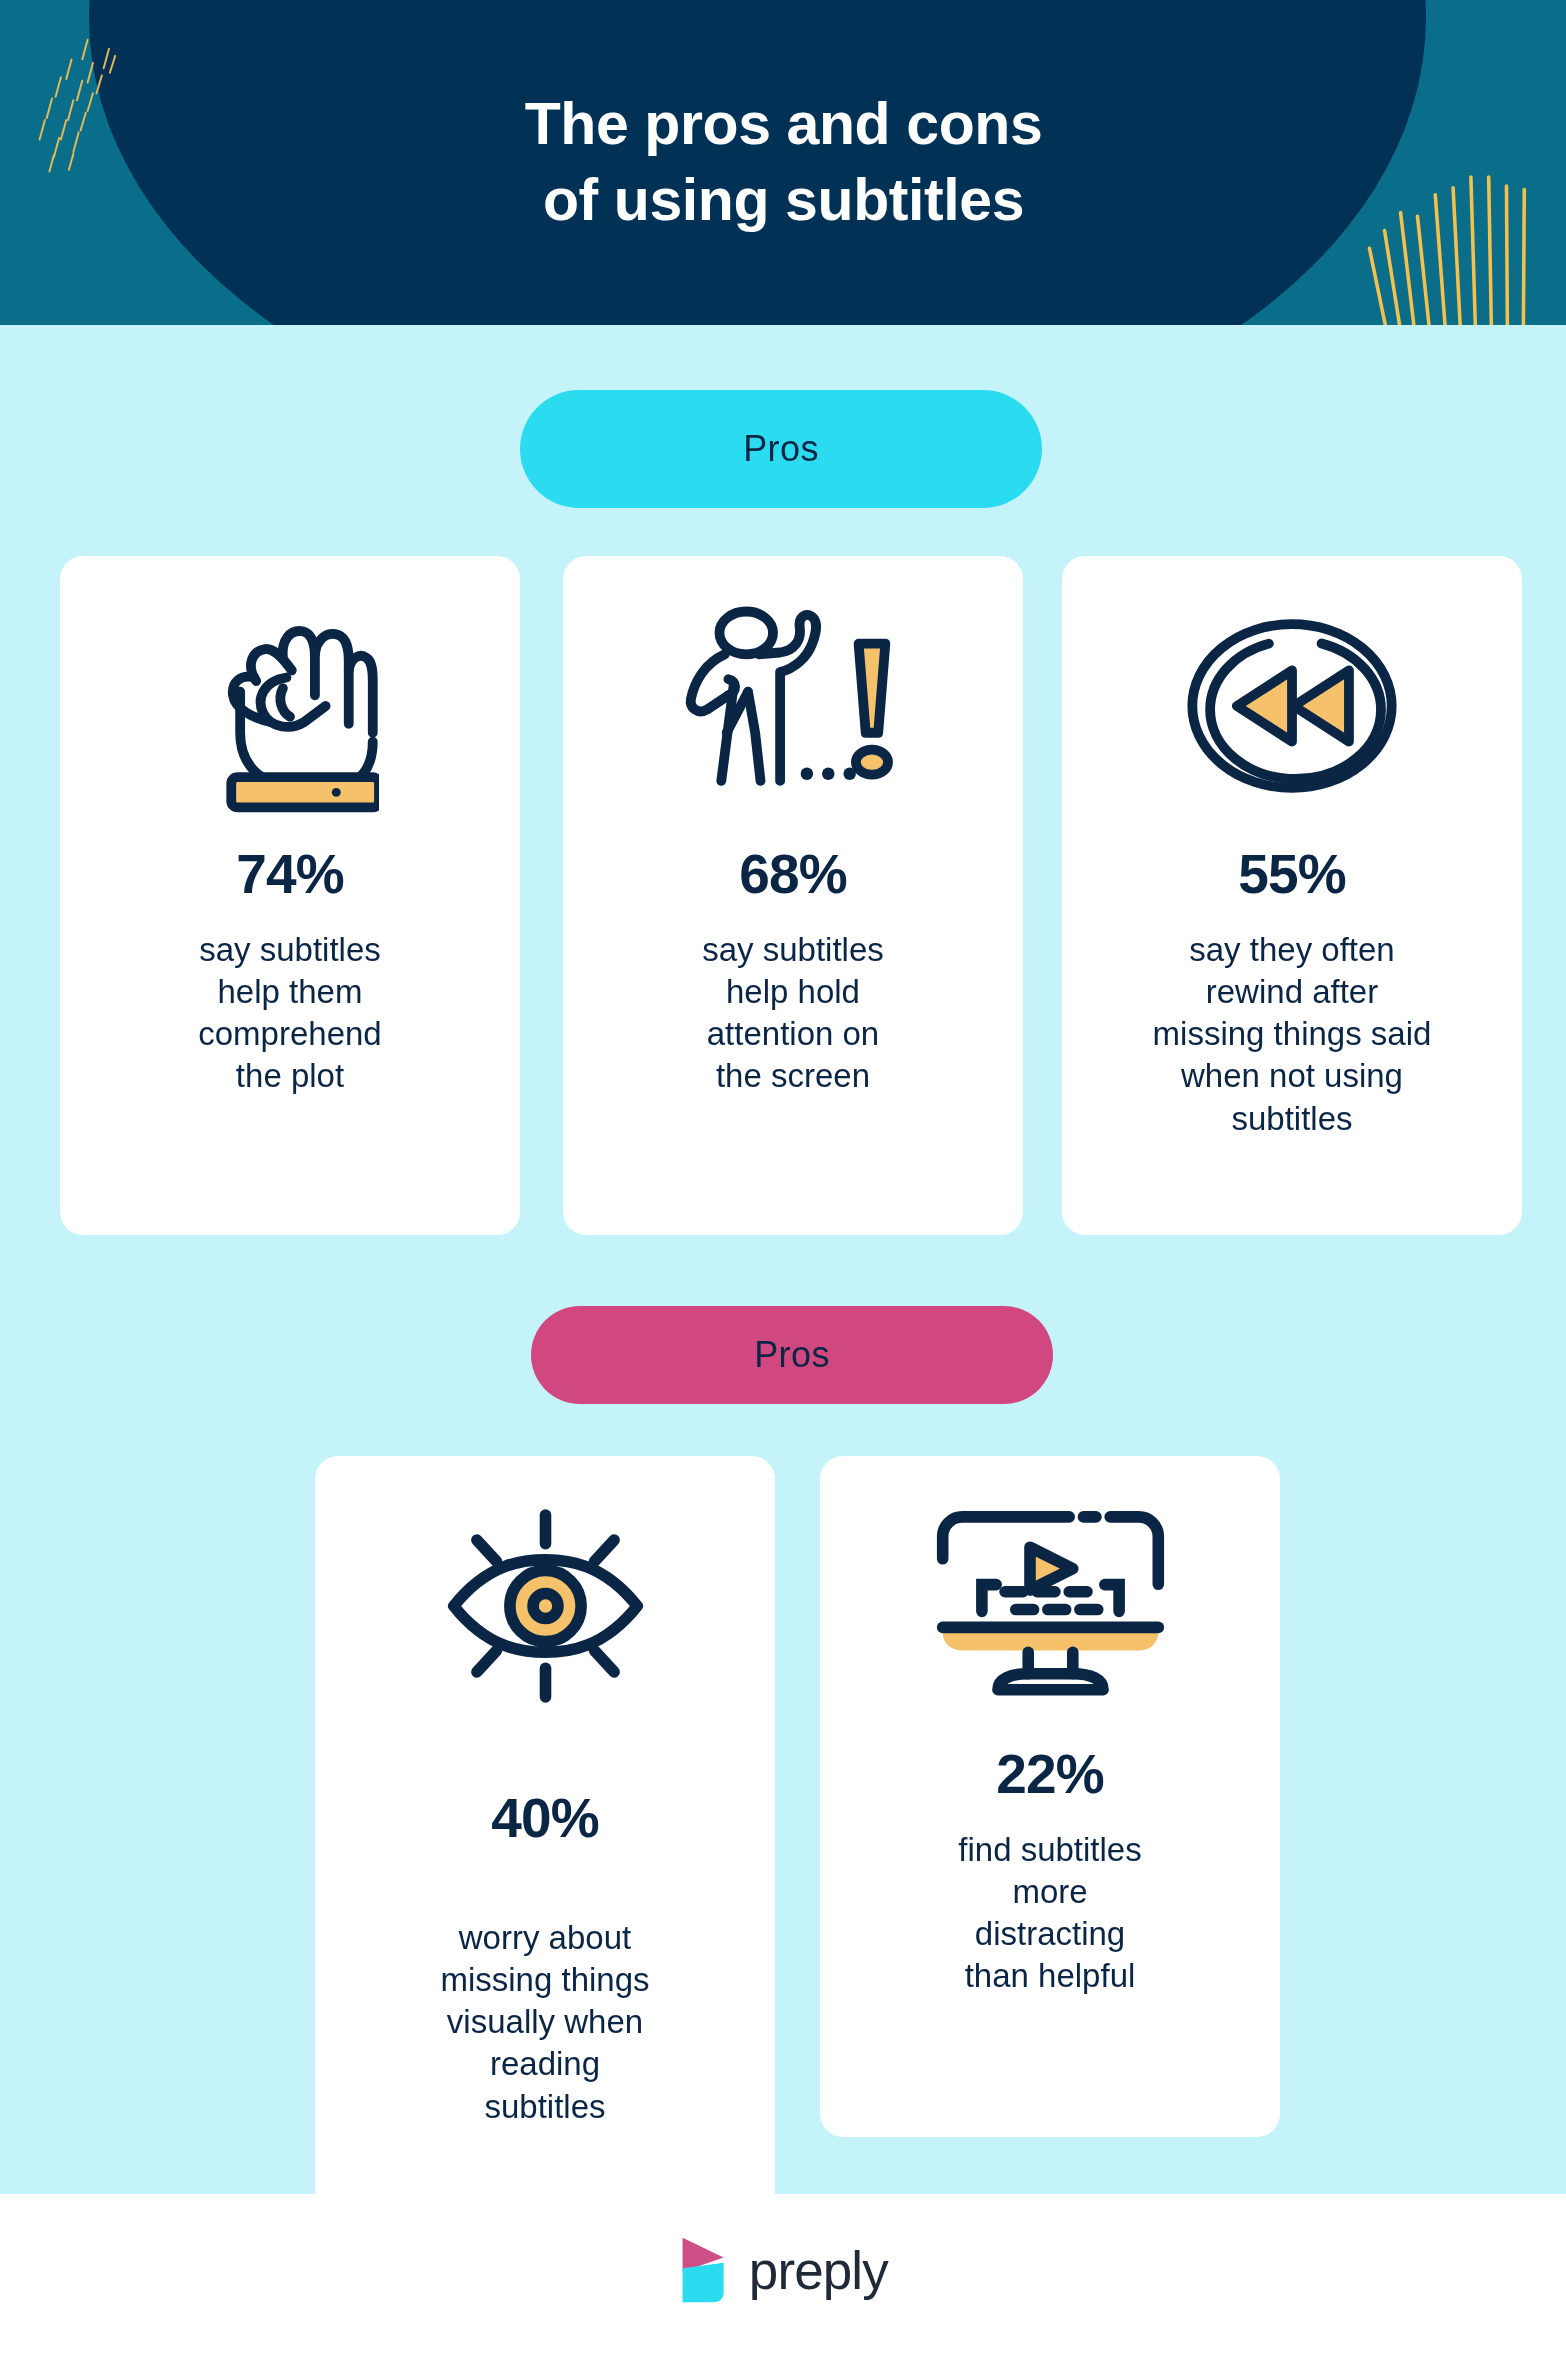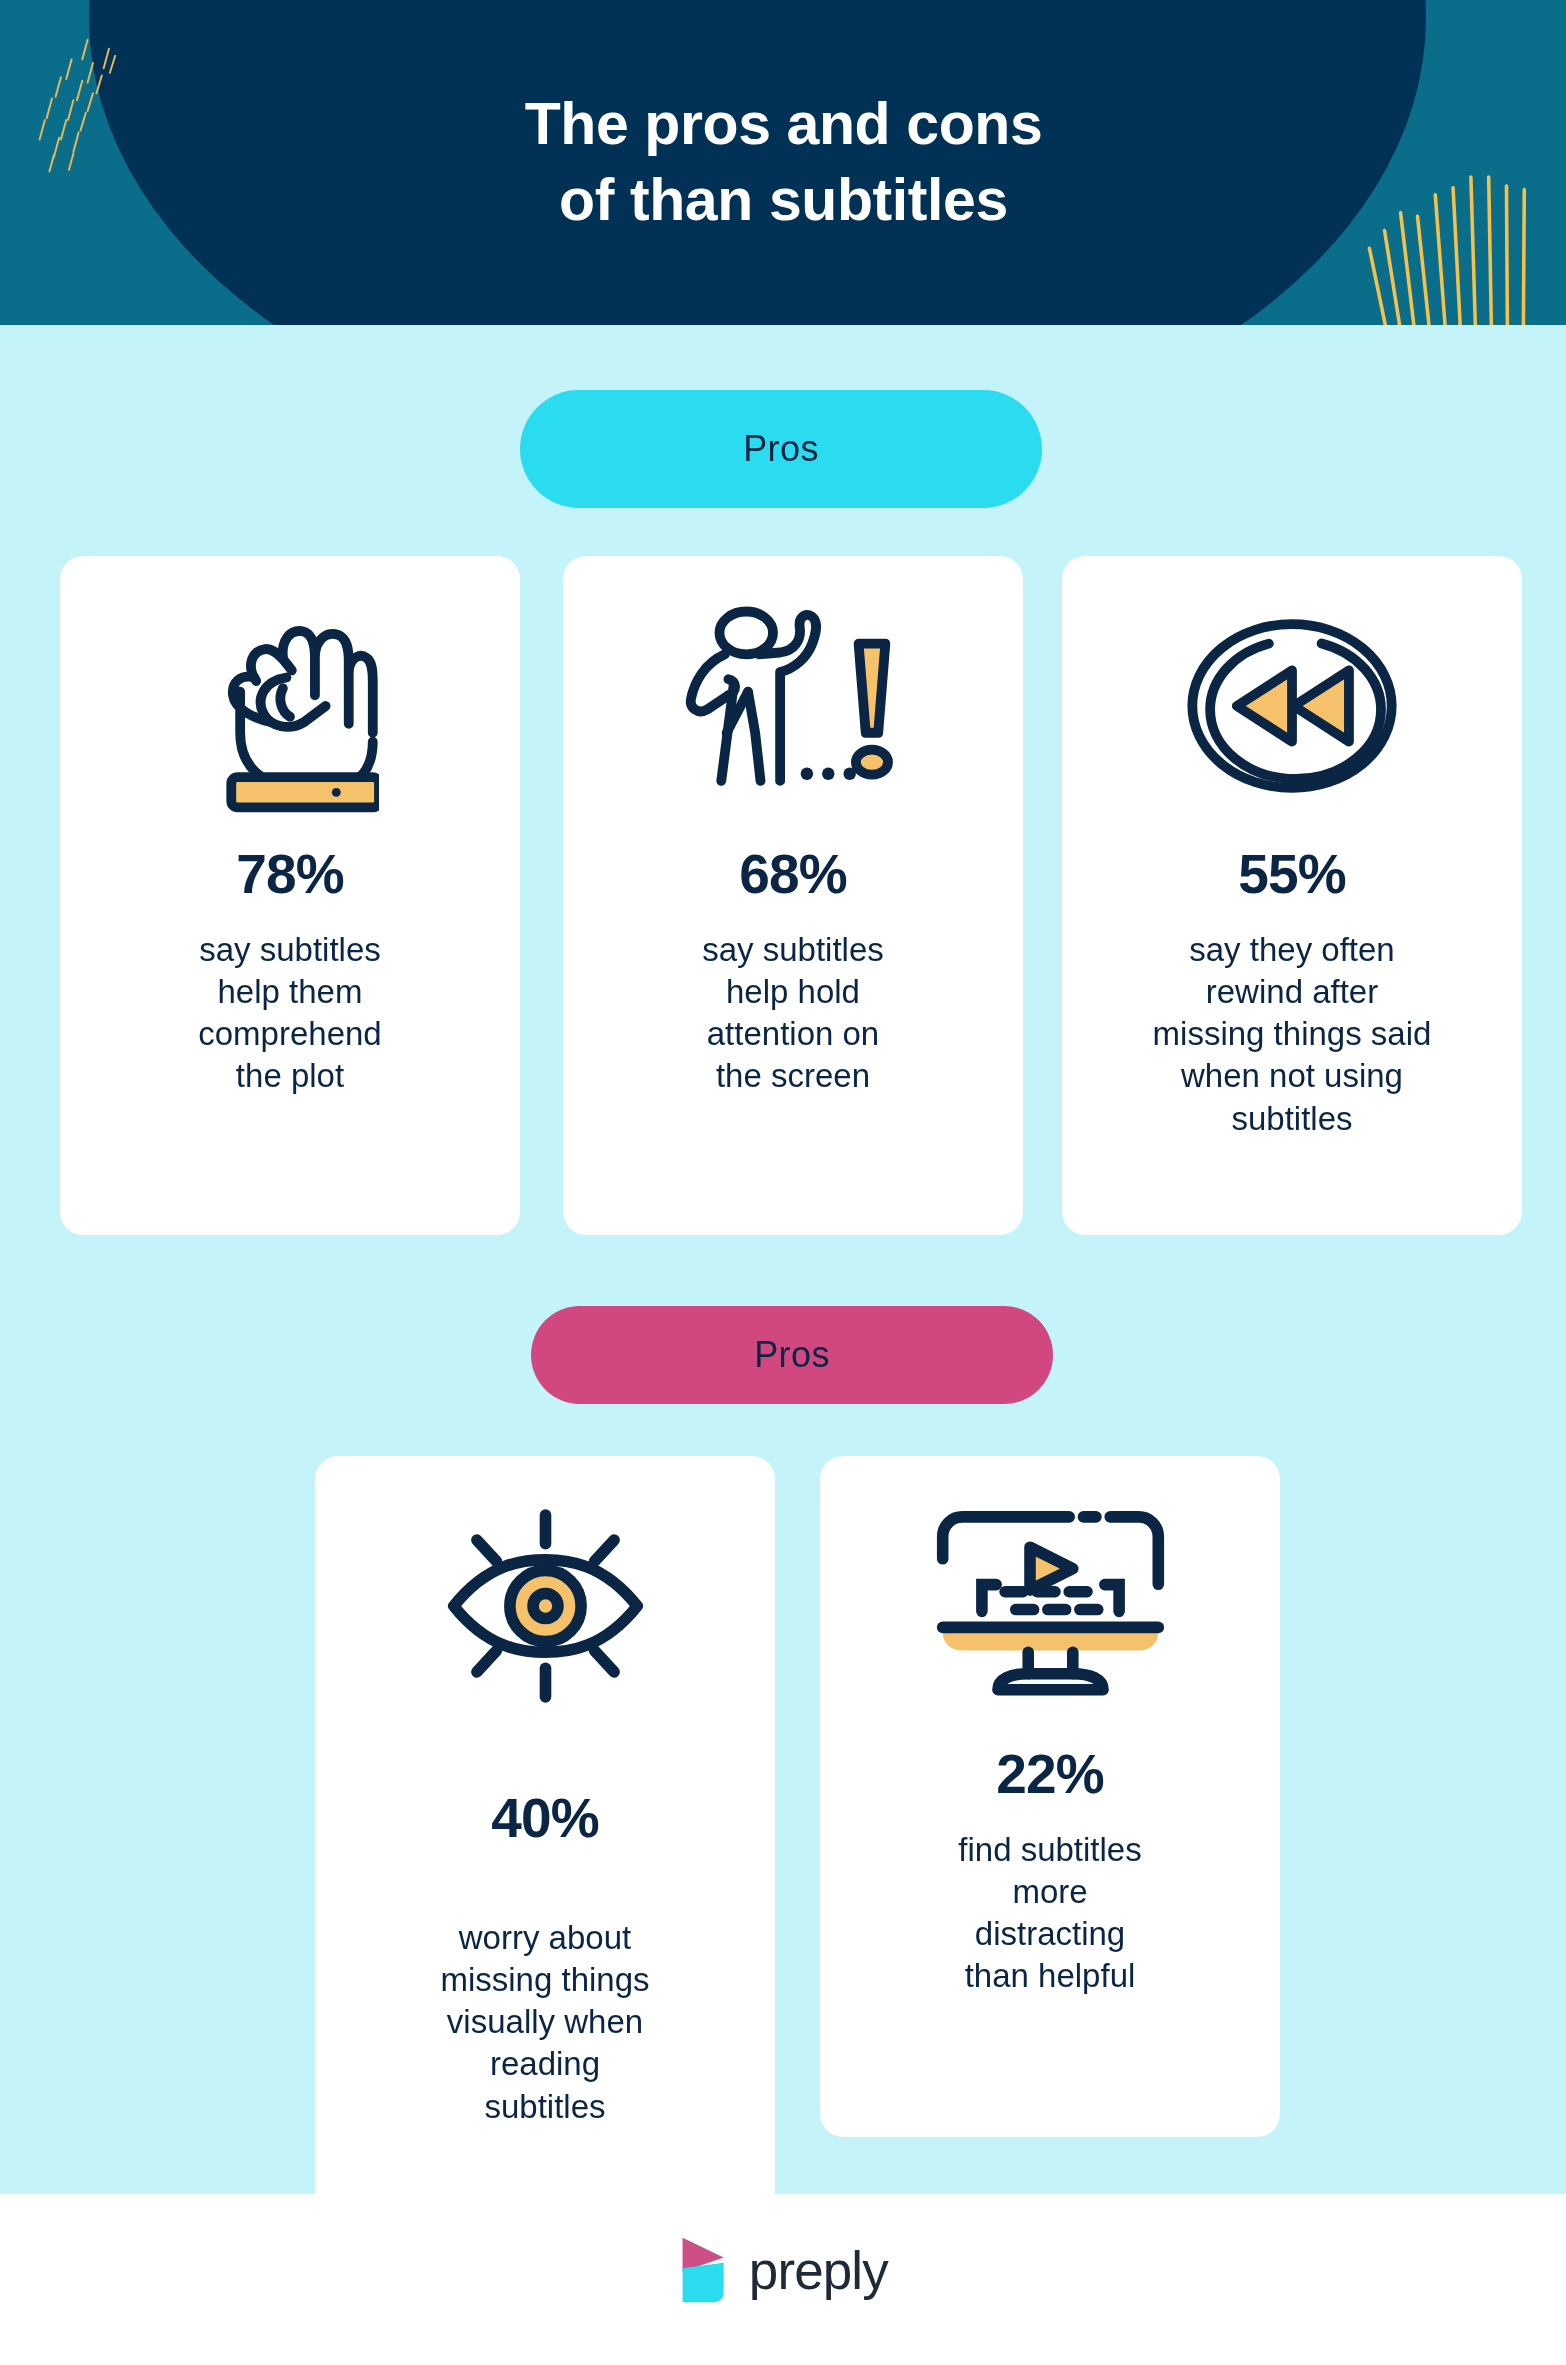--- a/index.html
+++ b/index.html
@@ -147,21 +147,21 @@
       <line x1="172" y1="60" x2="180" y2="215"></line>
       <line x1="192" y1="48" x2="197" y2="215"></line>
       <line x1="212" y1="48" x2="215" y2="215"></line>
       <line x1="232" y1="58" x2="233" y2="215"></line>
       <line x1="252" y1="62" x2="251" y2="215"></line>
     </g>
   </svg>
 
   <div id="header-title">
     <span>The pros and cons</span>
-    <span>of than subtitles</span>
+    <span>of using subtitles</span>
   </div>
 </div>
 
 <div id="body-bg"></div>
 <div id="footer-bg"></div>
 
 <div id="pros-pill" class="pill">
   <span>Pros</span>
 </div>
 
@@ -175,21 +175,21 @@
         <path d="M166 80 C168 66 178 60 186 66 C192 70 193 80 193 92 L193 150"></path>
         <path d="M60 88 C44 84 34 94 36 108 C38 124 60 134 78 138"></path>
         <path d="M44 104 L44 150 C44 188 70 210 104 210 L150 210 C178 210 193 190 193 160"></path>
         <path d="M96 88 C70 92 62 112 70 128 C78 144 100 148 116 138 L140 120"></path>
         <path d="M92 100 C86 112 90 126 100 132"></path>
       </g>
       <rect x="34" y="200" width="166" height="34" rx="7" fill="#f5c26b" stroke="#0b2545" stroke-width="11"></rect>
       <circle cx="152" cy="217" r="5" fill="#0b2545"></circle>
     </svg>
   </div>
-  <div class="card-pct">78%</div>
+  <div class="card-pct">74%</div>
   <div class="card-text">say subtitles
 help them
 comprehend
 the plot</div>
 </div>
 
 <div id="pro-card-1" class="card">
   <div class="card-icon">
     <svg width="223" height="214" viewBox="0 0 250 240">
       <g fill="none" stroke="#0b2545" stroke-width="11" stroke-linecap="round" stroke-linejoin="round">

